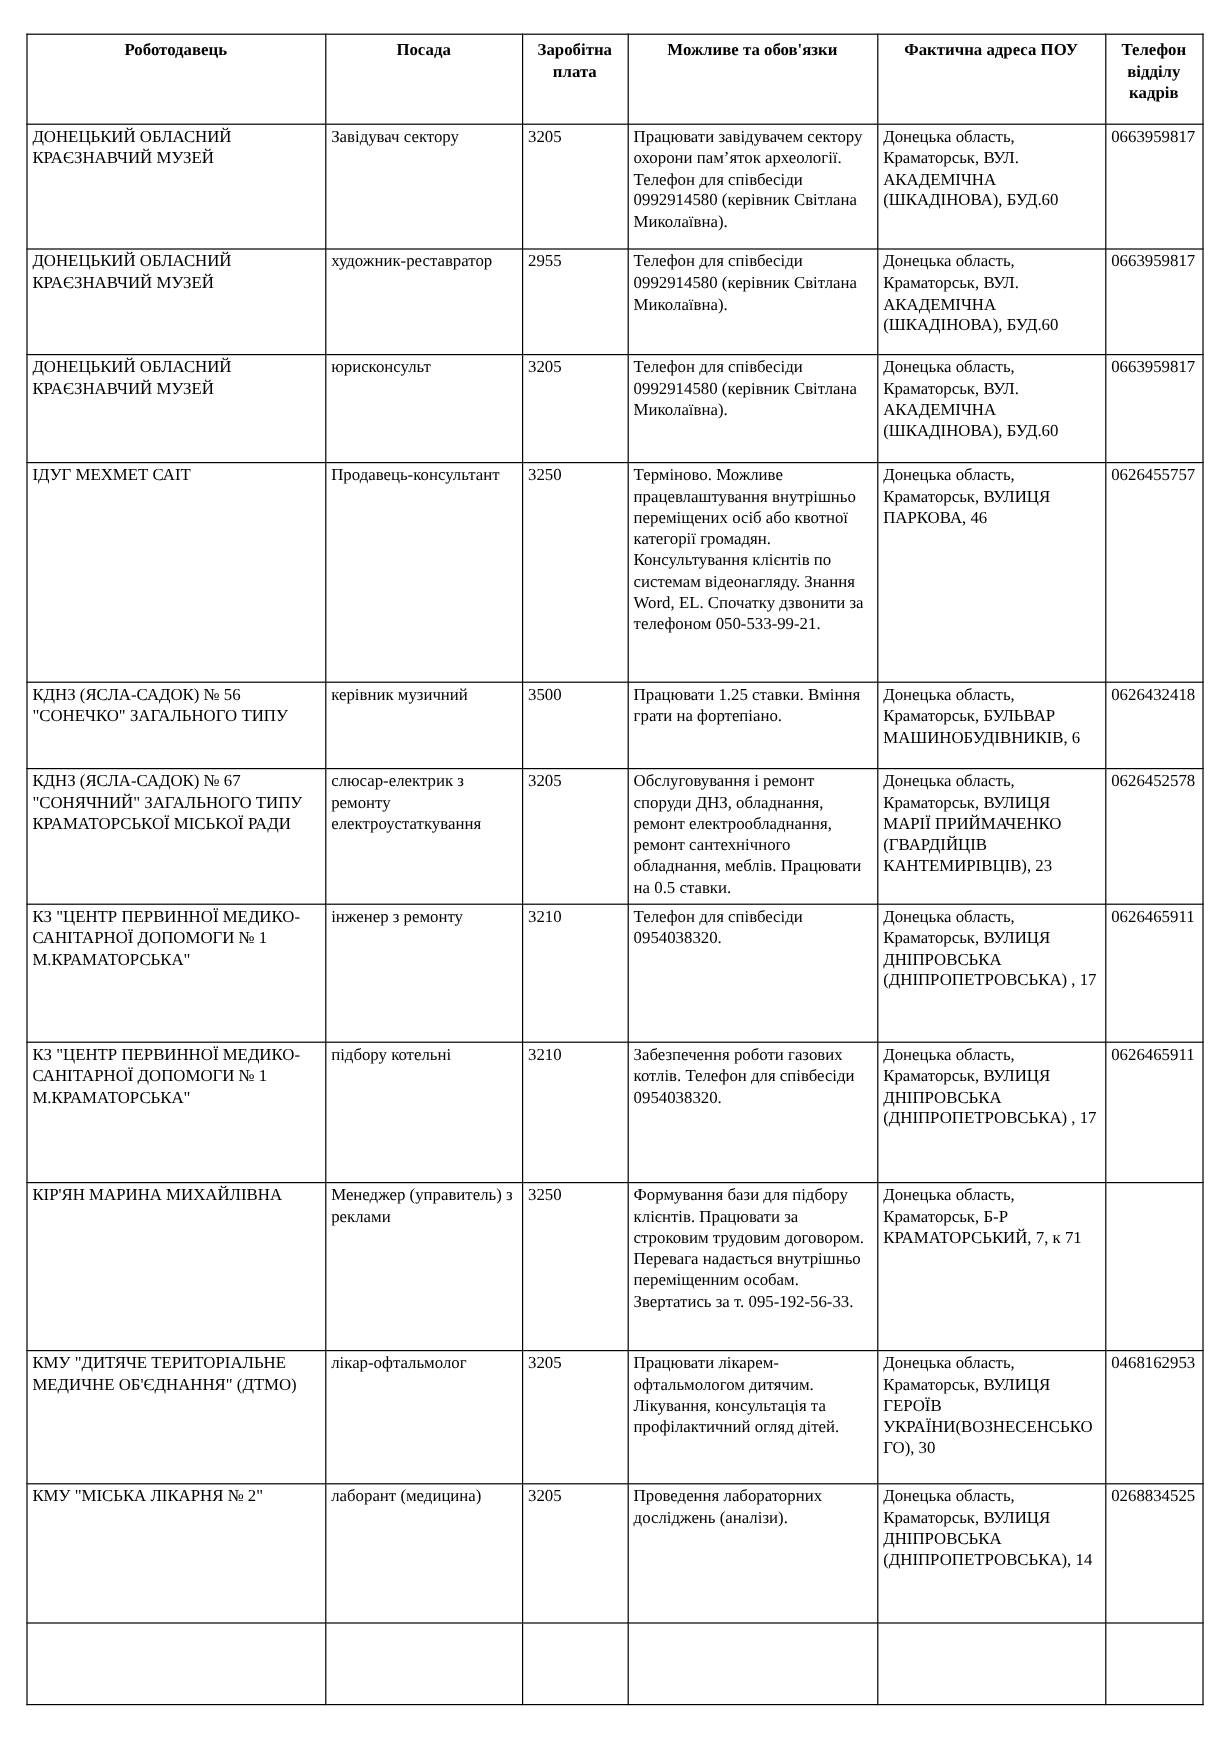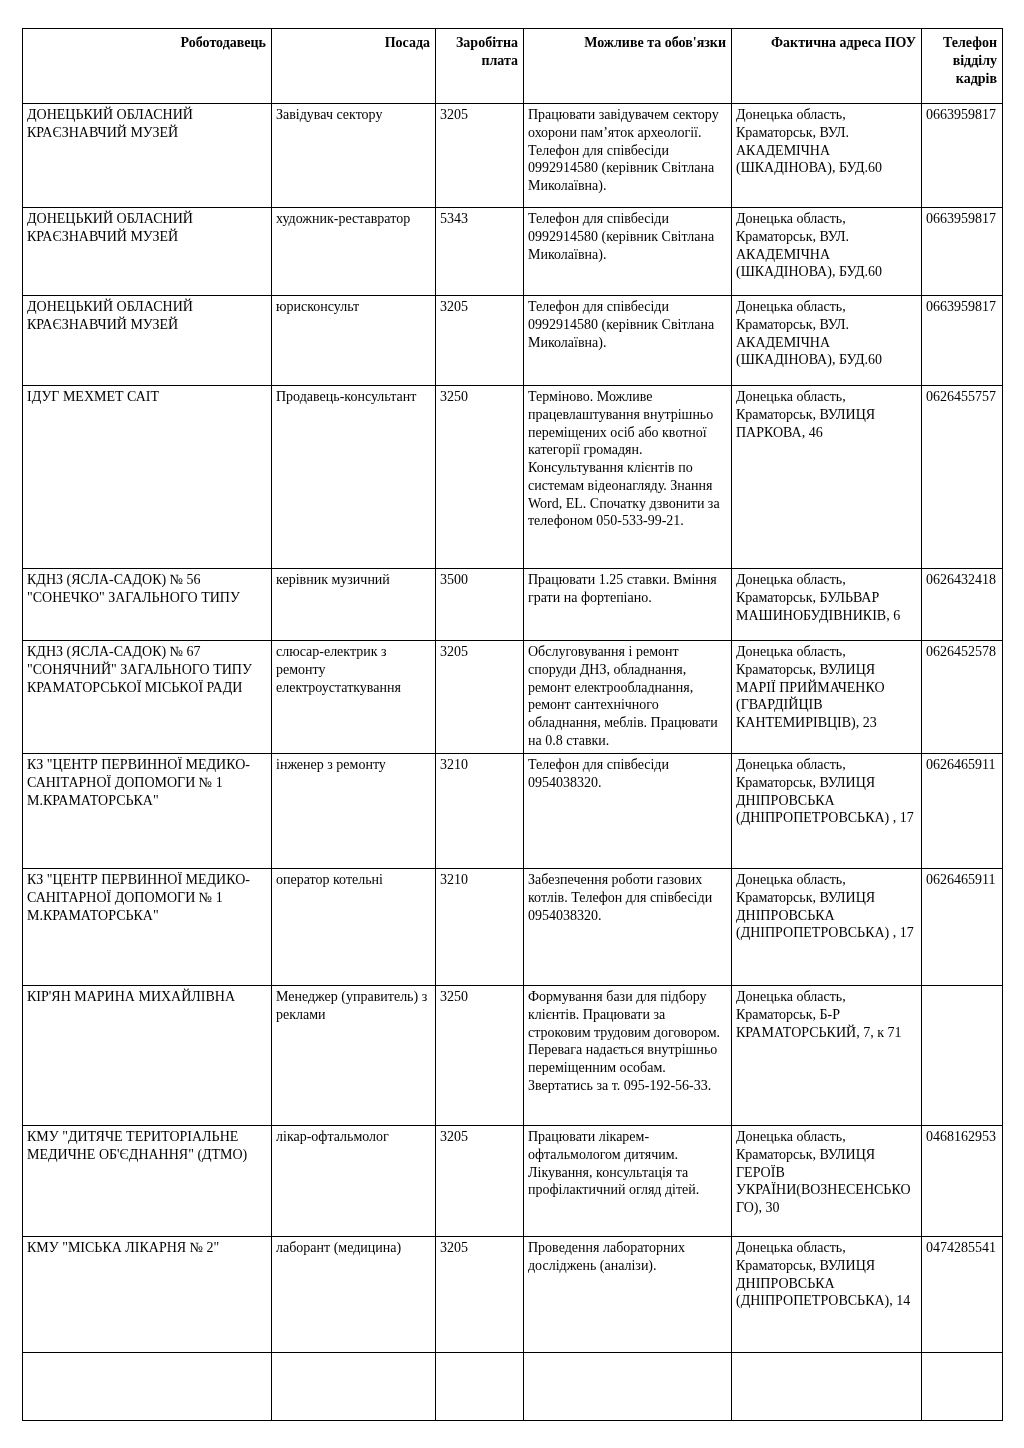--- a/index.html
+++ b/index.html
@@ -27,21 +27,21 @@
     border: 1px solid #000000;
     vertical-align: top;
     padding: 2px 5px 2px 4px;
     font-size: 14px;
     line-height: 1.27;
     overflow: hidden;
     word-wrap: break-word;
   }
   table.vacancies th {
     font-weight: bold;
-    text-align: right;
+    text-align: center;
     padding-top: 5px;
   }
   
   thead tr            { height: 75px;  }
   tbody tr:nth-child(1)  { height: 104px; }
   tbody tr:nth-child(2)  { height: 88px;  }
   tbody tr:nth-child(3)  { height: 90px;  }
   tbody tr:nth-child(4)  { height: 183px; font-family: Liberation Serif, serif; }
   tbody tr:nth-child(5)  { height: 72px;  }
   tbody tr:nth-child(6)  { height: 113px; }
@@ -80,21 +80,21 @@
         <td>ДОНЕЦЬКИЙ ОБЛАСНИЙ КРАЄЗНАВЧИЙ МУЗЕЙ</td>
         <td>Завідувач сектору</td>
         <td>3205</td>
         <td>Працювати завідувачем сектору охорони пам’яток археології. Телефон для співбесіди 0992914580 (керівник Світлана Миколаївна).</td>
         <td>Донецька область, Краматорськ, ВУЛ. АКАДЕМІЧНА (ШКАДІНОВА), БУД.60</td>
         <td>0663959817</td>
       </tr>
       <tr>
         <td>ДОНЕЦЬКИЙ ОБЛАСНИЙ КРАЄЗНАВЧИЙ МУЗЕЙ</td>
         <td>художник-реставратор</td>
-        <td>5343</td>
+        <td>2955</td>
         <td>Телефон для співбесіди 0992914580 (керівник Світлана Миколаївна).</td>
         <td>Донецька область, Краматорськ, ВУЛ. АКАДЕМІЧНА (ШКАДІНОВА), БУД.60</td>
         <td>0663959817</td>
       </tr>
       <tr>
         <td>ДОНЕЦЬКИЙ ОБЛАСНИЙ КРАЄЗНАВЧИЙ МУЗЕЙ</td>
         <td>юрисконсульт</td>
         <td>3205</td>
         <td>Телефон для співбесіди 0992914580 (керівник Світлана Миколаївна).</td>
         <td>Донецька область, Краматорськ, ВУЛ. АКАДЕМІЧНА (ШКАДІНОВА), БУД.60</td>
@@ -113,35 +113,35 @@
         <td>керівник музичний</td>
         <td>3500</td>
         <td>Працювати 1.25 ставки. Вміння грати на фортепіано.</td>
         <td>Донецька область, Краматорськ, БУЛЬВАР МАШИНОБУДІВНИКІВ, 6</td>
         <td>0626432418</td>
       </tr>
       <tr>
         <td>КДНЗ (ЯСЛА-САДОК) № 67 "СОНЯЧНИЙ" ЗАГАЛЬНОГО ТИПУ КРАМАТОРСЬКОЇ МІСЬКОЇ РАДИ</td>
         <td>слюсар-електрик з ремонту електроустаткування</td>
         <td>3205</td>
-        <td>Обслуговування і ремонт споруди ДНЗ, обладнання, ремонт електрообладнання, ремонт сантехнічного обладнання, меблів. Працювати на 0.8 ставки.</td>
+        <td>Обслуговування і ремонт споруди ДНЗ, обладнання, ремонт електрообладнання, ремонт сантехнічного обладнання, меблів. Працювати на 0.5 ставки.</td>
         <td>Донецька область, Краматорськ, ВУЛИЦЯ МАРІЇ ПРИЙМАЧЕНКО (ГВАРДІЙЦІВ КАНТЕМИРІВЦІВ), 23</td>
         <td>0626452578</td>
       </tr>
       <tr>
         <td>КЗ "ЦЕНТР ПЕРВИННОЇ МЕДИКО-САНІТАРНОЇ ДОПОМОГИ № 1 М.КРАМАТОРСЬКА"</td>
         <td>інженер з ремонту</td>
         <td>3210</td>
         <td>Телефон для співбесіди 0954038320.</td>
         <td>Донецька область, Краматорськ, ВУЛИЦЯ ДНІПРОВСЬКА (ДНІПРОПЕТРОВСЬКА) , 17</td>
         <td>0626465911</td>
       </tr>
       <tr>
         <td>КЗ "ЦЕНТР ПЕРВИННОЇ МЕДИКО-САНІТАРНОЇ ДОПОМОГИ № 1 М.КРАМАТОРСЬКА"</td>
-        <td>оператор котельні</td>
+        <td>підбору котельні</td>
         <td>3210</td>
         <td>Забезпечення роботи газових котлів. Телефон для співбесіди 0954038320.</td>
         <td>Донецька область, Краматорськ, ВУЛИЦЯ ДНІПРОВСЬКА (ДНІПРОПЕТРОВСЬКА) , 17</td>
         <td>0626465911</td>
       </tr>
       <tr>
         <td>КІР'ЯН МАРИНА МИХАЙЛІВНА</td>
         <td>Менеджер (управитель) з реклами</td>
         <td>3250</td>
         <td>Формування бази для підбору клієнтів. Працювати за строковим трудовим договором. Перевага надається внутрішньо переміщенним особам. Звертатись за т. 095-192-56-33.</td>
@@ -155,21 +155,21 @@
         <td>Працювати лікарем-офтальмологом дитячим. Лікування, консультація та профілактичний огляд дітей.</td>
         <td>Донецька область, Краматорськ, ВУЛИЦЯ ГЕРОЇВ УКРАЇНИ(ВОЗНЕСЕНСЬКОГО), 30</td>
         <td>0468162953</td>
       </tr>
       <tr>
         <td>КМУ "МІСЬКА ЛІКАРНЯ № 2"</td>
         <td>лаборант (медицина)</td>
         <td>3205</td>
         <td>Проведення лабораторних досліджень (аналізи).</td>
         <td>Донецька область, Краматорськ, ВУЛИЦЯ ДНІПРОВСЬКА (ДНІПРОПЕТРОВСЬКА), 14</td>
-        <td>0474285541</td>
+        <td>0268834525</td>
       </tr>
       <tr>
         <td></td>
         <td></td>
         <td></td>
         <td></td>
         <td></td>
         <td></td>
       </tr>
     </tbody>

